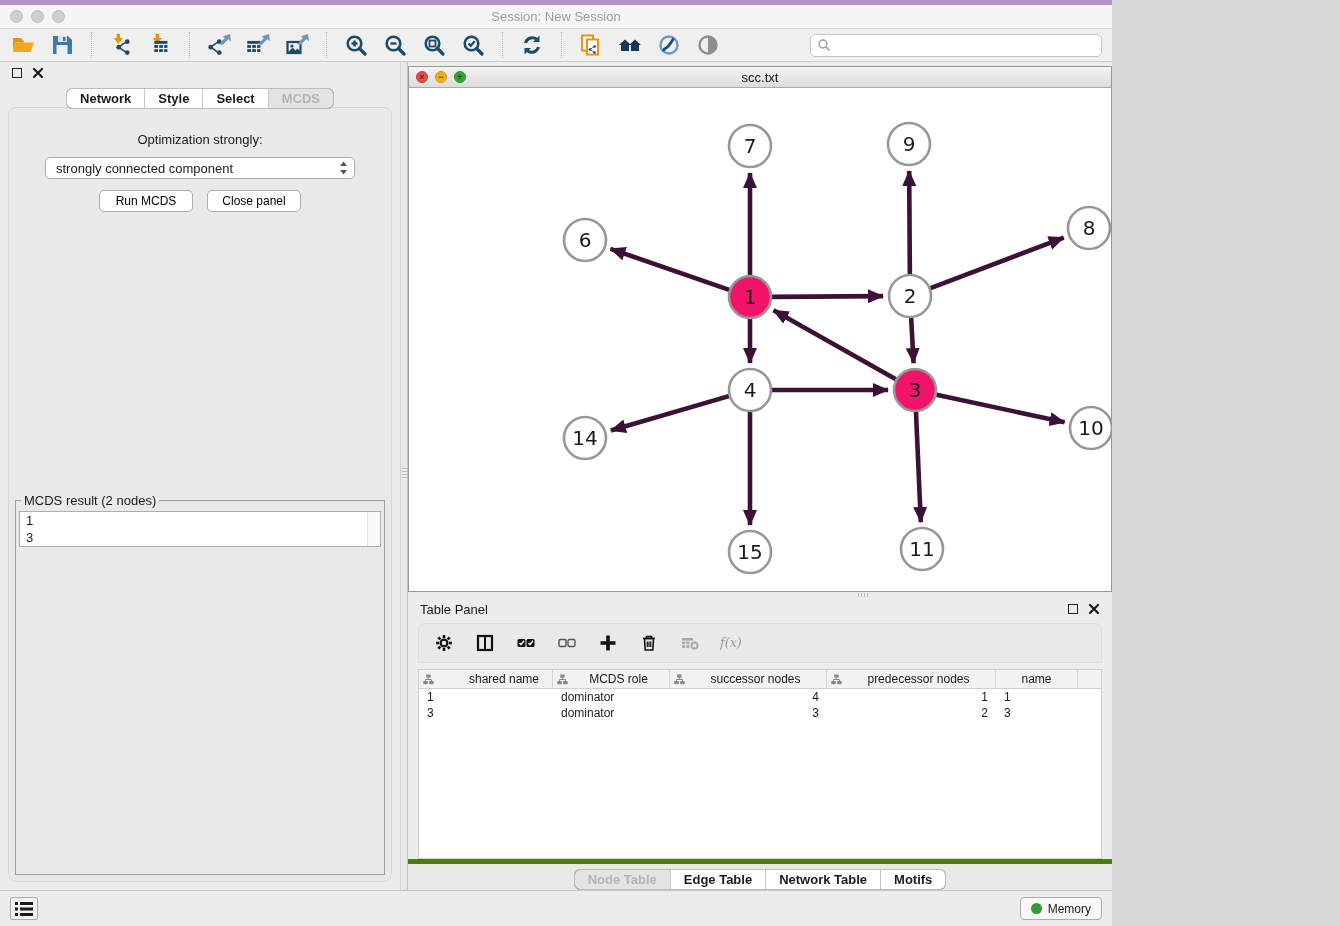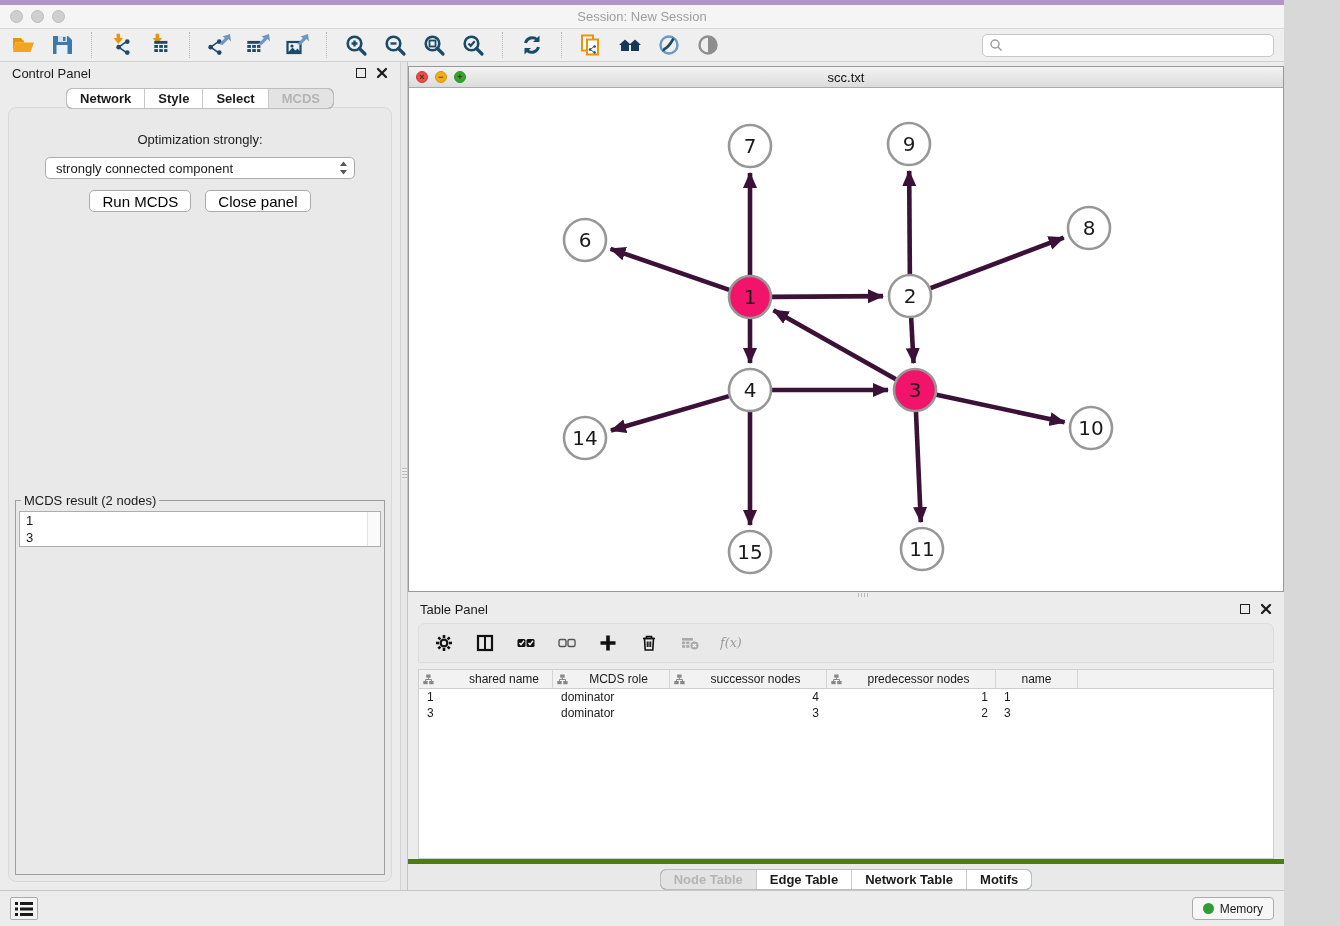--- a/index.html
+++ b/index.html
@@ -1,18 +1,18 @@
 <!DOCTYPE html>
 <html><head>
 <meta charset="utf-8">
 <style>
   * { box-sizing: border-box; margin: 0; padding: 0; }
   html,body { background:#d8d8d8; }
   body { font-family: "Liberation Sans", sans-serif; }
-  .app { position:relative; width:1284px; height:926px; background:#ececec; overflow:hidden;
+  .app { position:relative; width:1112px; height:926px; background:#ececec; overflow:hidden;
          font-family:"Liberation Sans", sans-serif; color:#1a1a1a; }
 
   
   .desktop-strip { height:5px; background:#b294c7; }
   .titlebar { height:24px; background:#f5f5f5; border-bottom:1px solid #d6d6d6;
               display:flex; align-items:center; position:relative; }
   .traffic { display:flex; gap:8px; margin-left:10px; }
   .traffic .dot { width:13px; height:13px; border-radius:50%; background:#cfcfcf; border:1px solid #bdbdbd; }
   .win-title { position:absolute; left:0; right:0; text-align:center; font-size:13px; color:#9e9e9e; }
 
@@ -40,21 +40,21 @@
   .seg .tab.selected { background:#e3e3e3; color:#b4b4b4; }
   .cp-tabs-row { text-align:center; margin-top:4px; position:relative; z-index:2; }
   .cp-body { flex:1; margin:-2px 8px 8px; background:#e9e9e9; border:1px solid #d8d8d8; border-radius:8px;
              padding-top:24px; display:flex; flex-direction:column; }
   .opt-label { text-align:center; font-size:13px; margin-bottom:10px; }
   .cp-select { width:310px; height:22px; margin:0 auto; background:#fff; border:1px solid #ababab; border-radius:5px;
                display:flex; align-items:center; padding:0 4px 0 10px; font-size:13px; cursor:pointer; }
   .cp-select .sel-text { flex:1; }
   .cp-buttons { display:flex; justify-content:center; gap:14px; margin-top:11px; }
   .cp-btn { min-width:94px; height:22px; background:#fff; border:1px solid #ababab; border-radius:5px;
-            font-size:15px; font-family:inherit; cursor:pointer; padding:0 12px; }
+            font-size:12px; font-family:inherit; cursor:pointer; padding:0 12px; }
   .result-fieldset { margin:281px 6px 6px; border:1px solid #9e9e9e; padding:3px; height:382px; }
   .result-fieldset legend { font-size:13px; padding:0 3px; margin-left:2px; }
   .result-box { position:relative; width:100%; height:100%; background:#fff; border:1px solid #adadad; overflow:hidden; }
   .result-box .line { font-size:13px; line-height:17px; padding-left:6px; }
   .result-scroll { position:absolute; top:0; right:0; bottom:0; width:13px; background:#fafafa; border-left:1px solid #e2e2e2; }
 
   
   .v-splitter { width:8px; background:#e7e7e7; border-left:1px solid #d2d2d2; border-right:1px solid #c4c4c4; position:relative; }
   .v-splitter .grip { position:absolute; top:406px; left:1px; width:5px; height:12px;
                       background:repeating-linear-gradient(#bbb,#bbb 1px,#eee 1px,#eee 3px); }
@@ -275,21 +275,20 @@
           <line x1="9" y1="9" x2="12.5" y2="12.5" stroke="#9a9a9a" stroke-width="1.4"></line>
         </svg>
   <input type="text" placeholder="" style="">
       </span>
     </div>
 
   <div class="content">
 
     <div class="control-panel">
       <div class="cp-header">
-        <span class="cp-title">Control Panel</span>
         <span class="float-btn"></span>
         <span class="close-btn">
           <svg width="12" height="12" viewBox="0 0 12 12">
               <path d="M2 2l8 8M10 2l-8 8" stroke="#1a1a1a" stroke-width="2.2" stroke-linecap="round"></path>
             </svg>
         </span>
       </div>
       <div class="cp-tabs-row">
         <span class="seg" id="cp-tabs">
             <span class="tab">Network</span>

